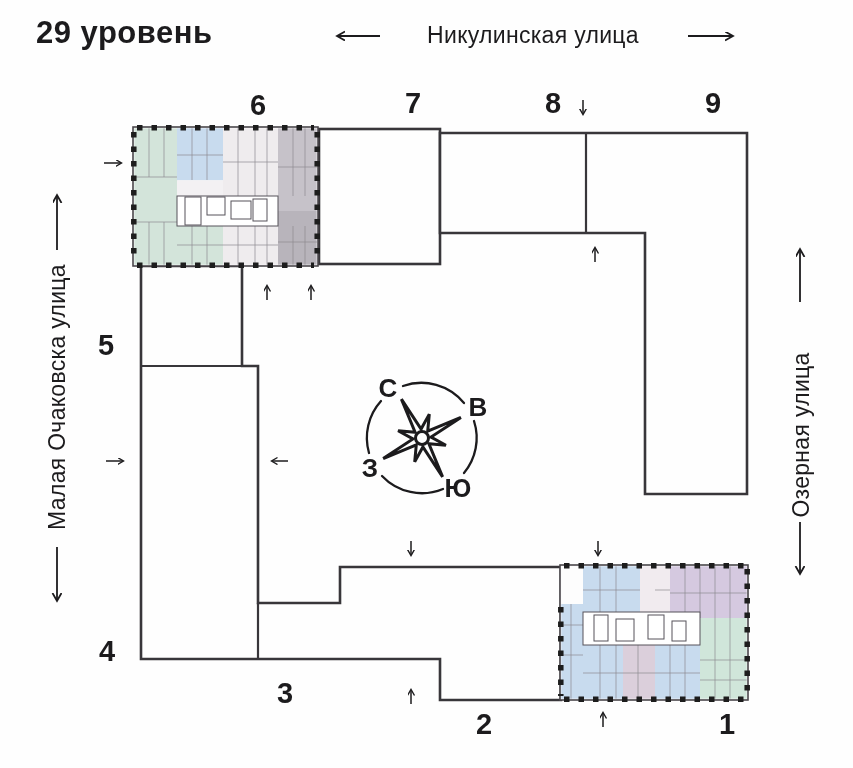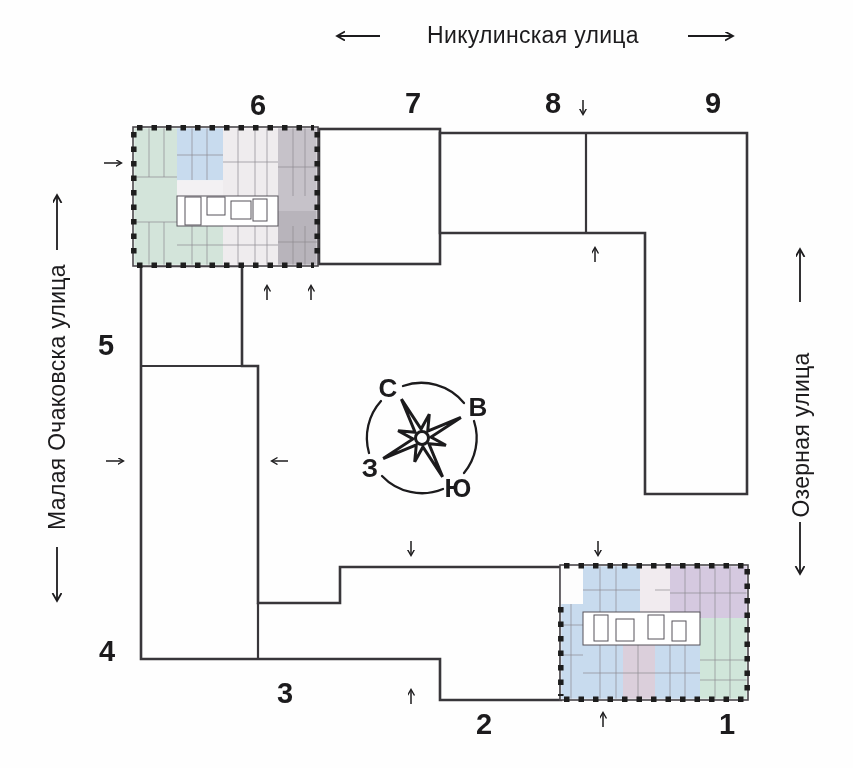--- a/index.html
+++ b/index.html
@@ -117,20 +117,21 @@
     <line x1="595" y1="262" x2="595" y2="248" marker-end="url(#ah)"></line>
     <line x1="106" y1="461" x2="123" y2="461" marker-end="url(#ah)"></line>
     <line x1="288" y1="461" x2="272" y2="461" marker-end="url(#ah)"></line>
     <line x1="411" y1="541" x2="411" y2="555" marker-end="url(#ah)"></line>
     <line x1="598" y1="541" x2="598" y2="555" marker-end="url(#ah)"></line>
     <line x1="411" y1="704" x2="411" y2="690" marker-end="url(#ah)"></line>
     <line x1="603" y1="727" x2="603" y2="713" marker-end="url(#ah)"></line>
   </g>
 </svg>
 
+<div class="title">29 уровень</div>
 
 <div class="lbl street" style="left:533px;top:35px;">Никулинская улица</div>
 <div class="vlbl street" style="left:57px;top:397px;">Малая Очаковска улица</div>
 <div class="vlbl street" style="left:801px;top:435px;">Озерная улица</div>
 
 
 <div class="lbl cmp" style="left:388px;top:388px;">С</div>
 <div class="lbl cmp" style="left:478px;top:407px;">В</div>
 <div class="lbl cmp" style="left:370px;top:468px;">З</div>
 <div class="lbl cmp" style="left:458px;top:488px;">Ю</div>

